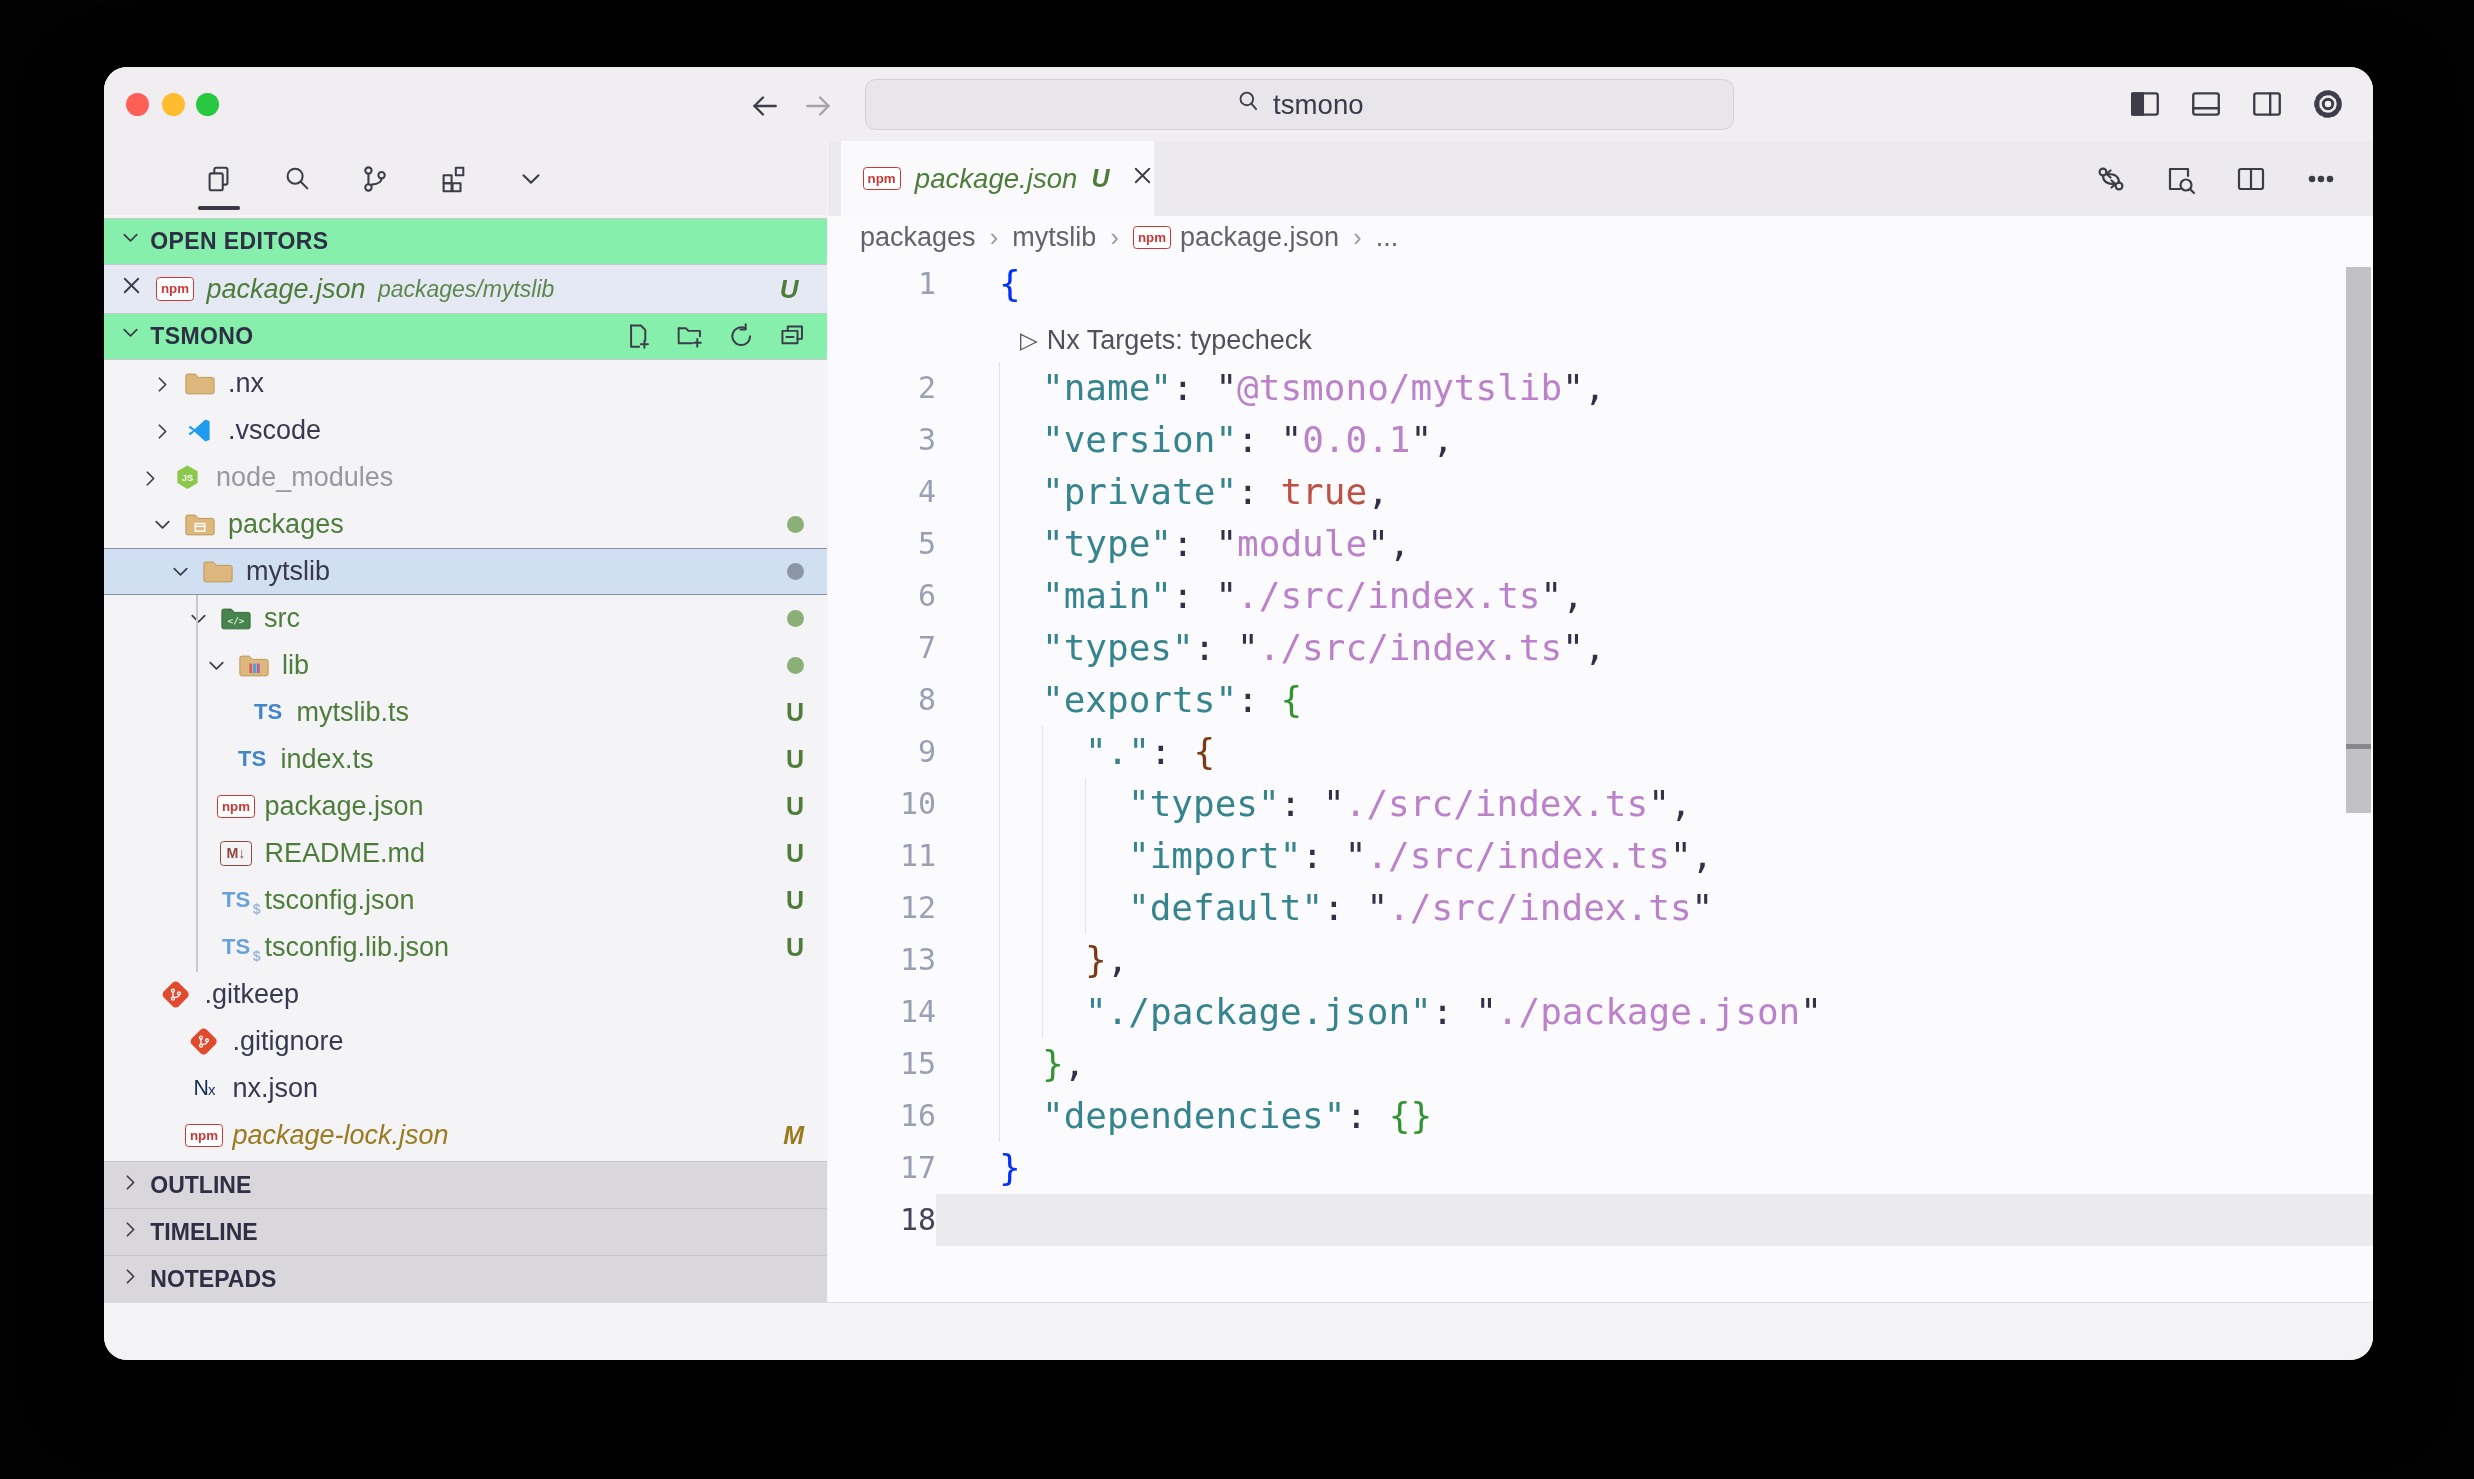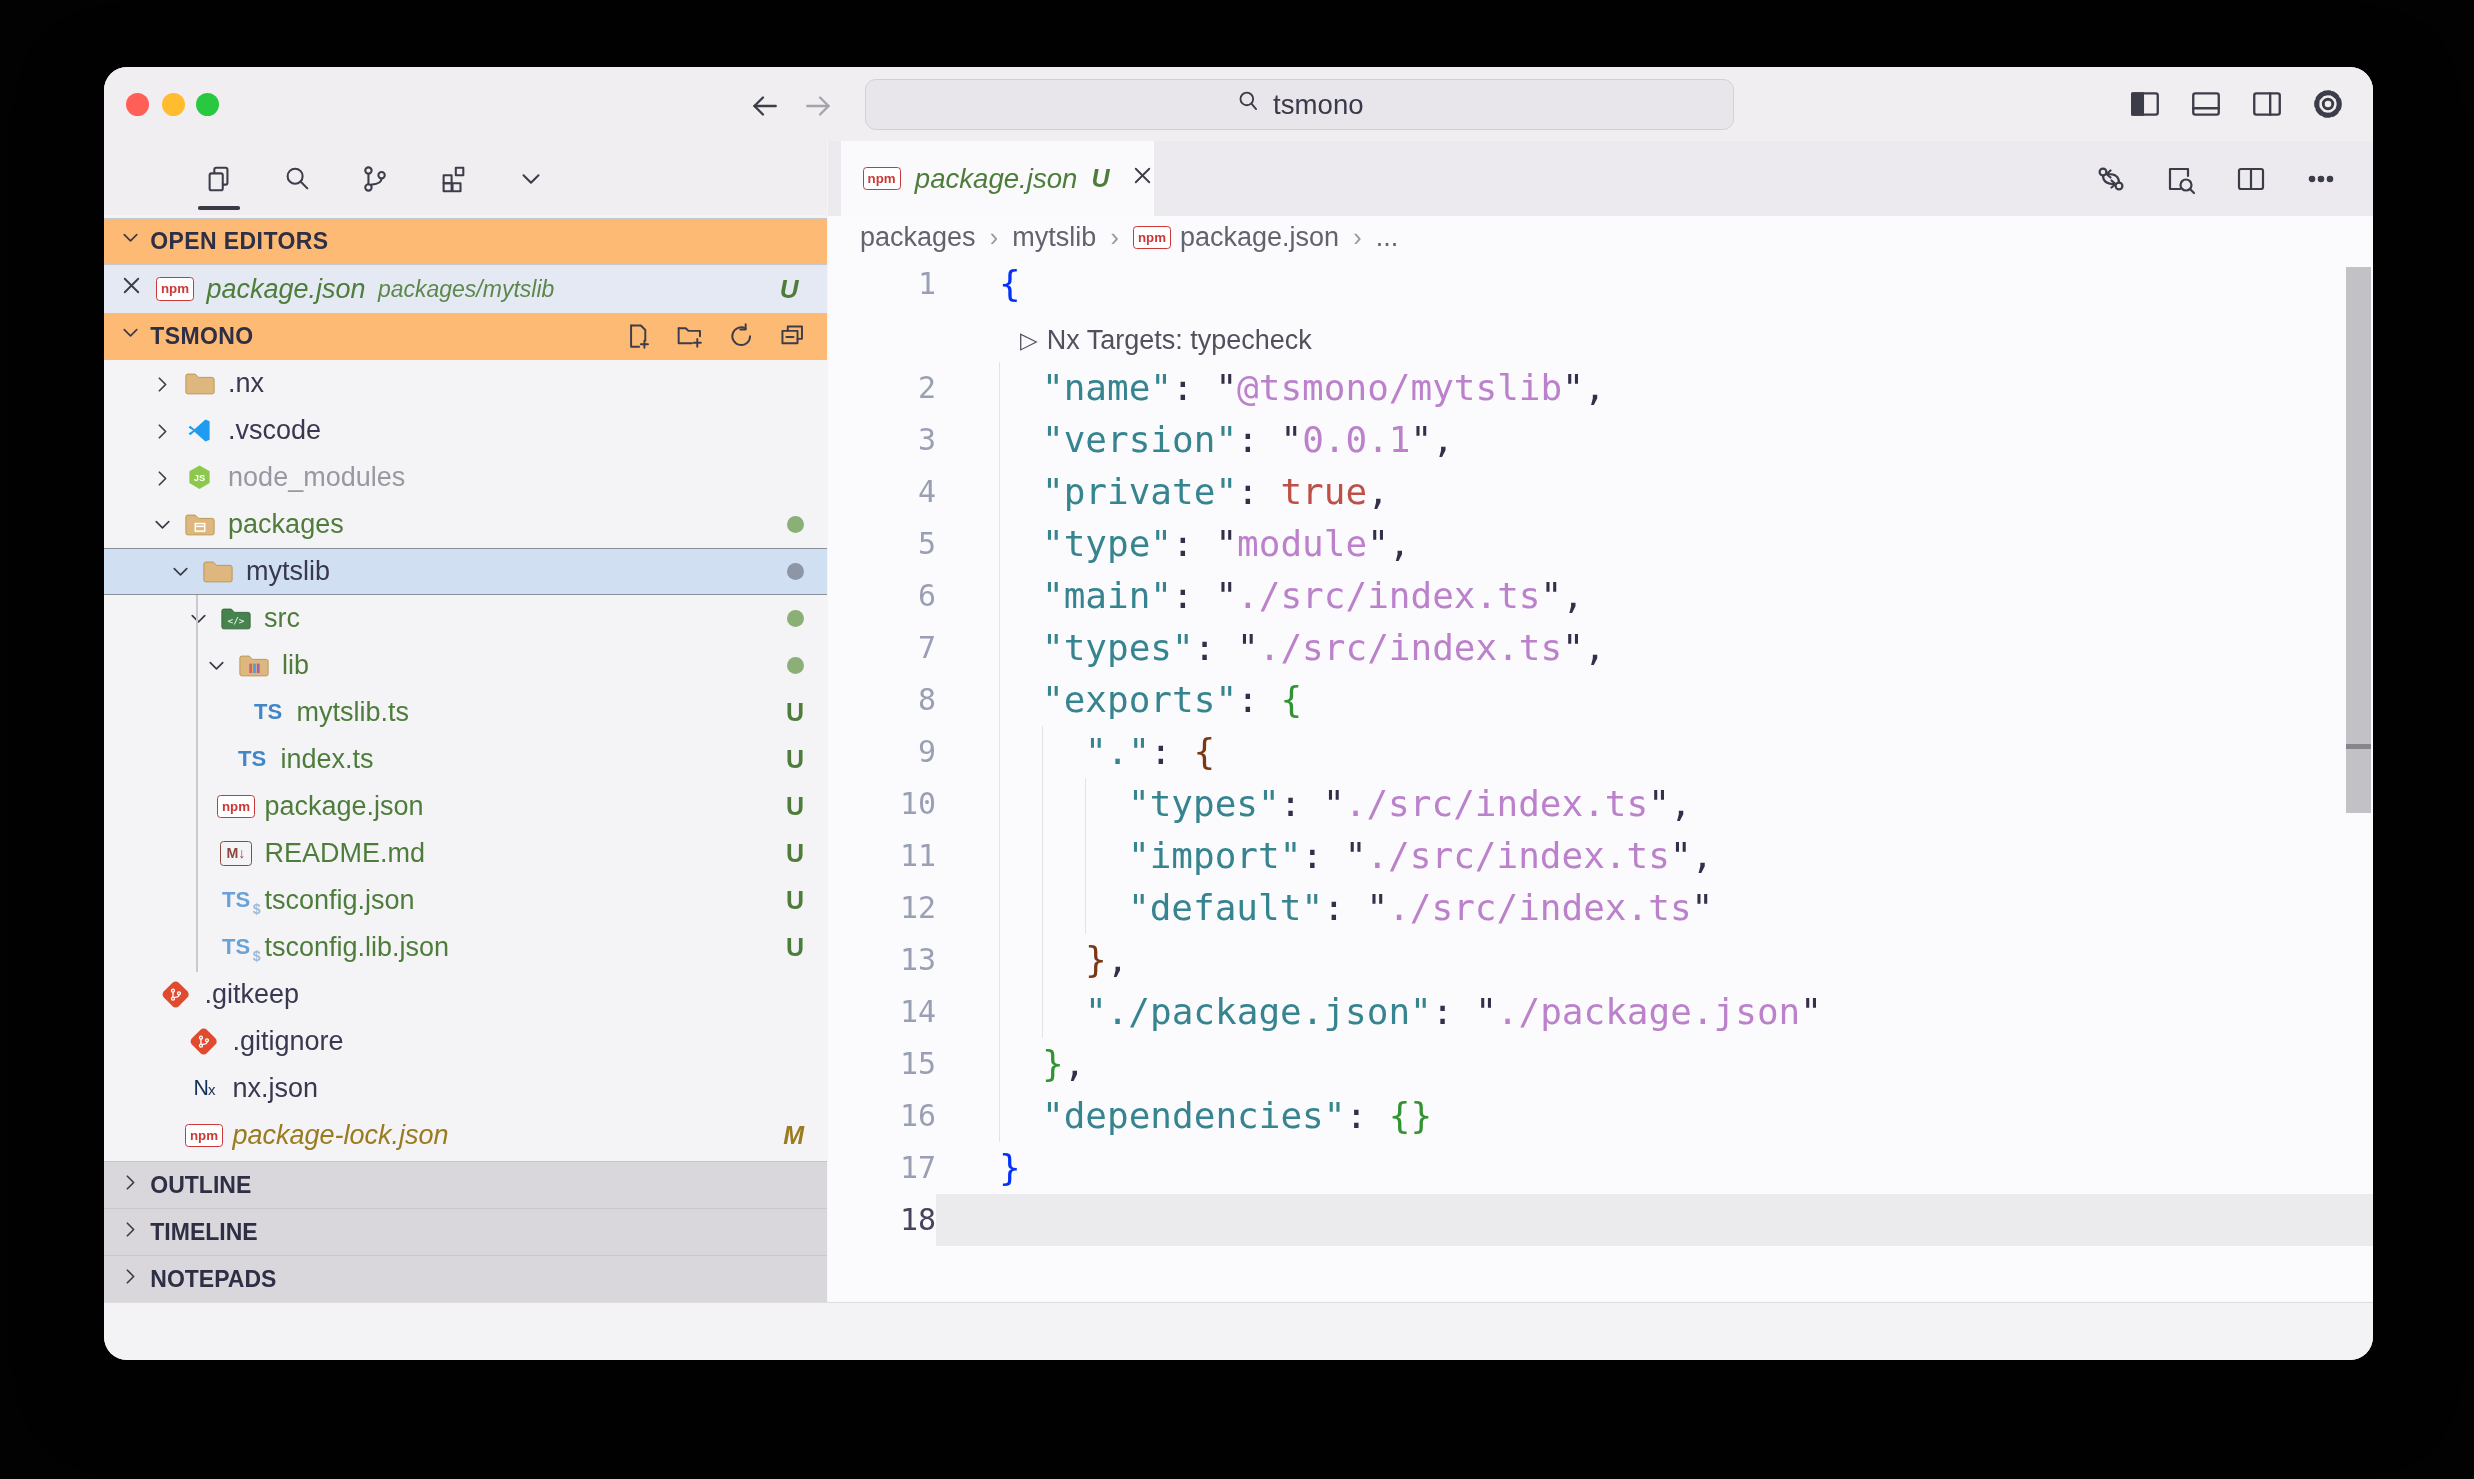--- a/index.html
+++ b/index.html
@@ -21,21 +21,21 @@
              gap:10.7px;font-size:27.6px;color:#3a3a4a;}
   .tb-icons{position:absolute;right:27px;top:18.7px;display:flex;gap:25px;}
   .tb-icons .ibtn{width:36px;height:36px;display:flex;align-items:center;justify-content:center;}
   
   .band2{position:absolute;left:0;top:74px;width:723px;height:75px;background:#f0eef1;}
   .activity{position:absolute;left:85px;top:0;height:75px;display:flex;gap:18px;align-items:center;}
   .actbtn{width:60px;height:62px;display:flex;align-items:center;justify-content:center;position:relative;}
   .actbtn.active:after{content:"";position:absolute;left:9px;right:9px;bottom:0px;height:3.6px;background:#3a3a46;border-radius:1.8px;}
   
   .sidebar{position:absolute;left:0;top:148px;width:723px;bottom:58px;background:#f4f3f6;overflow:hidden;}
-  .sec-head{position:absolute;left:0;width:100%;height:47px;background:#fdba74;border-top:0.9px solid #c9c7cb;
+  .sec-head{position:absolute;left:0;width:100%;height:47px;background:#86efac;border-top:0.9px solid #c9c7cb;
             border-bottom:0.9px solid #c9c7cb;box-sizing:border-box;display:flex;align-items:center;
             font-weight:bold;font-size:23px;letter-spacing:0.4px;color:#2e2e45;gap:7.1px;padding-left:14.2px;}
   .sec-actions{margin-left:auto;display:flex;gap:21.3px;padding-right:19.6px;}
   .sec-actions .ibtn{width:30px;height:30px;display:flex;align-items:center;justify-content:center;}
   .oe-row{position:absolute;left:0;top:50px;width:100%;height:48px;background:#e5e9f3;display:flex;
           align-items:center;gap:12.4px;padding-left:52px;box-sizing:border-box;font-size:27px;}
   .oe-row .fname{font-style:italic;color:#4e7d3b;}
   .oe-row .fpath{font-style:italic;color:#4e7d3b;font-size:23px;opacity:.9;}
   .oe-close{position:absolute;left:14.2px;}
   .oe-badge{position:absolute;right:28.4px;font-style:italic;color:#4e7d3b;font-size:26px;font-weight:600;}
@@ -270,21 +270,21 @@
             <span class="chev"><svg width="25" height="25" viewBox="0 0 32 32" fill="none" stroke="#3d3d4a" stroke-width="2.2" stroke-linecap="round" stroke-linejoin="round">
                 <polyline points="12,8 20,16 12,24"></polyline>
               </svg></span>
             <span class="fic">
               <svg width="27" height="27" viewBox="0 0 32 32">
                 <path d="M23 3 L28 5 L28 27 L23 29 L10 17.5 L5 21.5 L3 19.5 L8.5 16 L3 12.5 L5 10.5 L10 14.5 Z" fill="#1f9cf0"></path>
               </svg>
             </span>
             <span class="lbl">.vscode</span>
           </div>
-          <div class="trow" style="padding-left: 46px;">
+          <div class="trow" style="padding-left: 34px;">
             <span class="chev"><svg width="25" height="25" viewBox="0 0 32 32" fill="none" stroke="#3d3d4a" stroke-width="2.2" stroke-linecap="round" stroke-linejoin="round">
                 <polyline points="12,8 20,16 12,24"></polyline>
               </svg></span>
             <span class="fic">
               <svg width="27" height="28.4" viewBox="0 0 32 32" style="font-size:30px">
                 <polygon points="16,2 28,9 28,23 16,30 4,23 4,9" fill="#8cc84b"></polygon>
                 <text x="16" y="20.5" font-size="11" font-weight="bold" fill="#fff" text-anchor="middle" font-family="Liberation Sans, sans-serif">JS</text>
               </svg>
             </span>
             <span class="lbl c-muted">node_modules</span>

